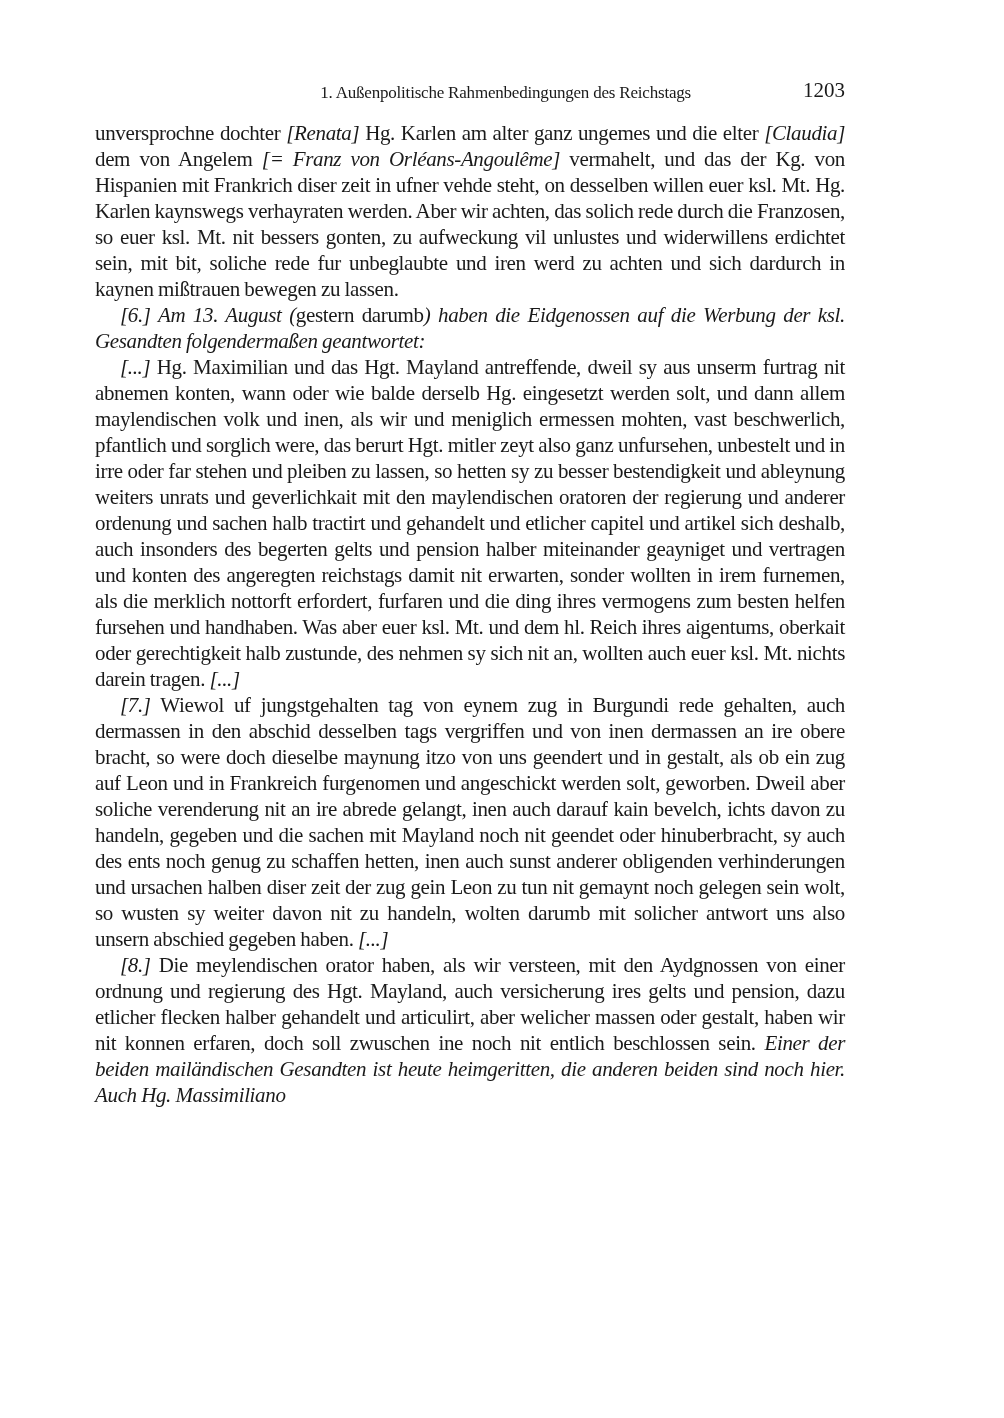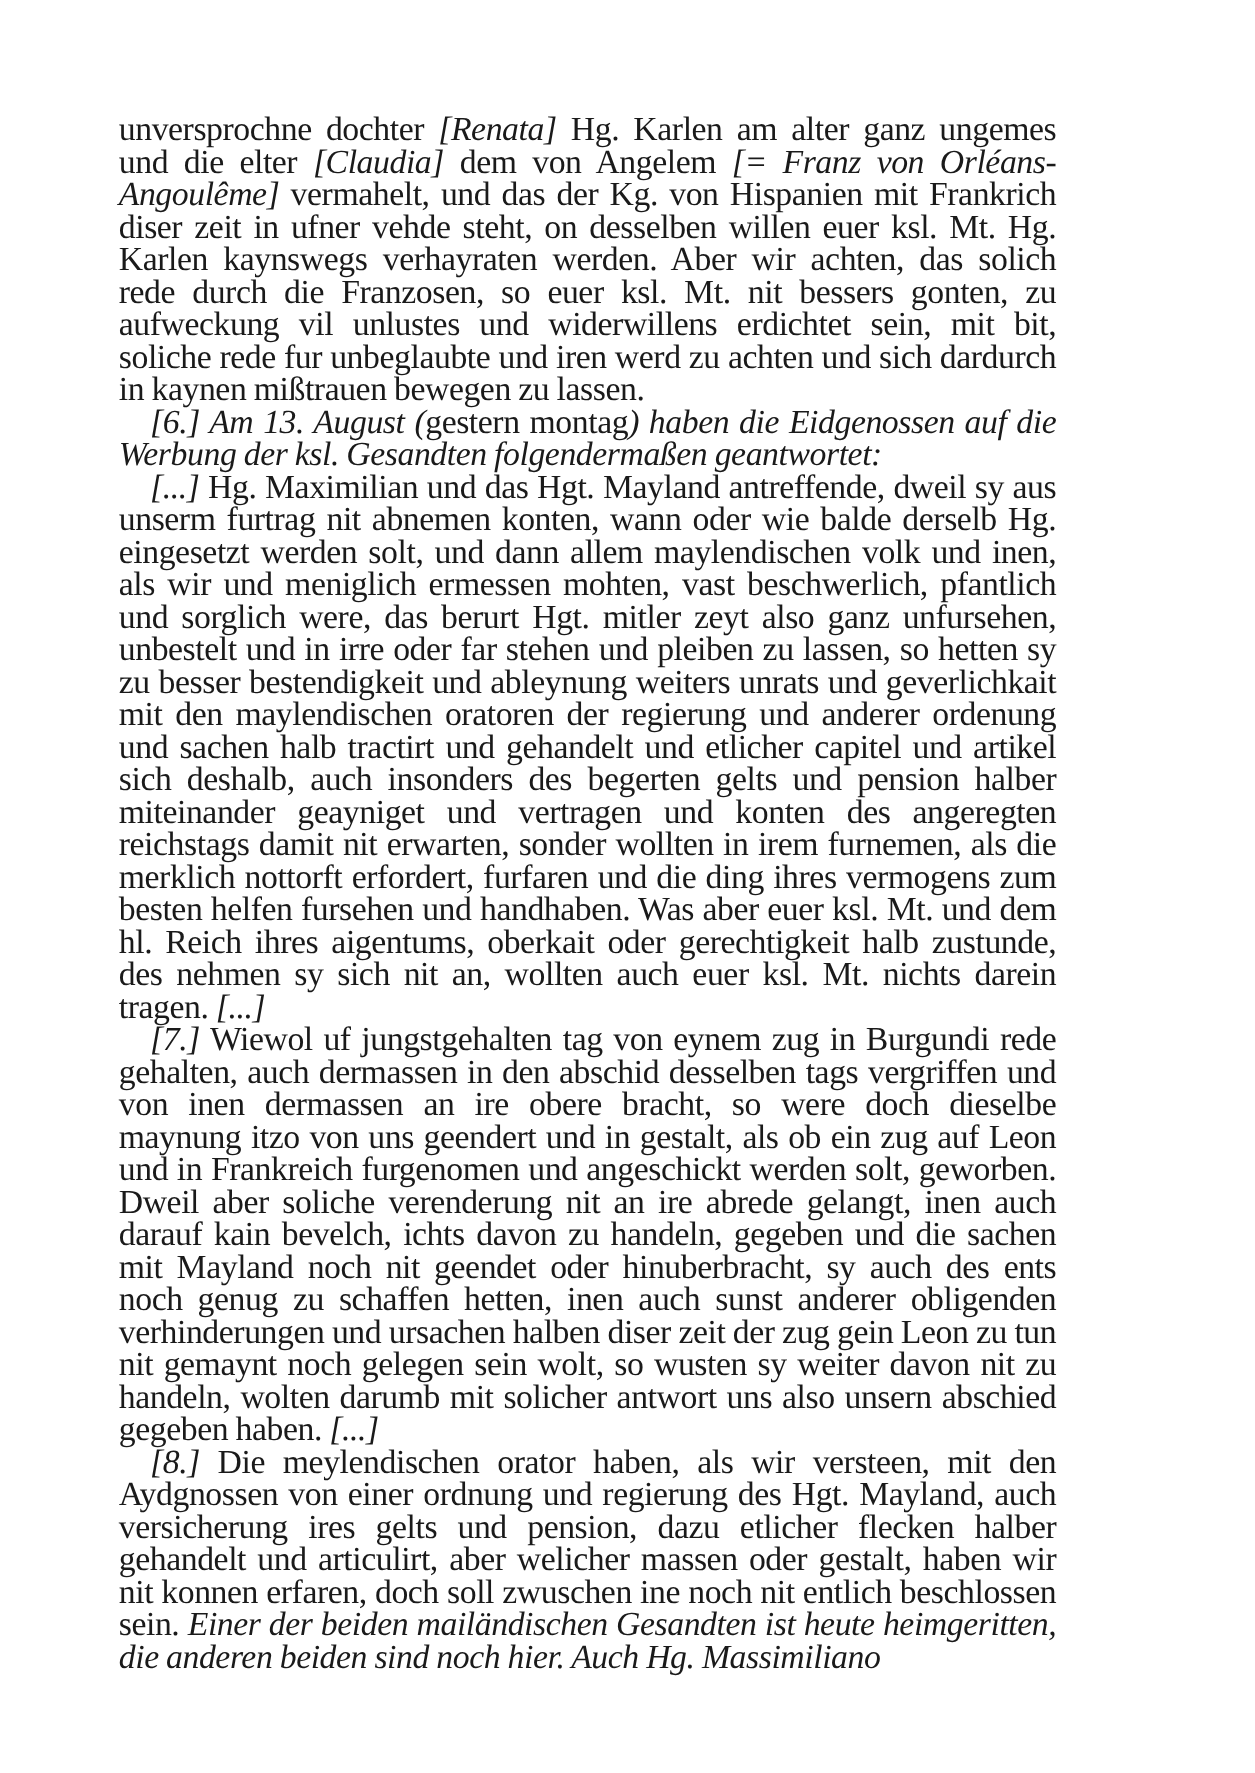--- a/index.html
+++ b/index.html
@@ -13,32 +13,36 @@
     position: relative; height: 30px; font-size: 17px;
   }
   .header .running-title {
     position: absolute; right: 154px; top: 5px; letter-spacing: -0.2px;
   }
   .header .page-number {
     position: absolute; right: 0; top: 0; font-size: 21px;
   }
   .body {
     margin-top: 12px;
-    font-size: 27px; line-height: 26px;
+    font-size: 21px; line-height: 26px;
     text-align: justify; hyphens: manual;
     letter-spacing: -0.35px; word-spacing: -0.5px;
   }
   .body p { margin: 0; }
   .body p.indent { text-indent: 25px; }
   .body i { font-style: italic; }
 </style>
 </head>
 <body>
 
 <div class="page">
+  <div class="header">
+    <span class="running-title">1. Außenpolitische Rahmenbedingungen des Reichstags</span>
+    <span class="page-number">1203</span>
+  </div>
   <div class="body">
     <p><span>unversprochne dochter </span><i>[Renata]</i><span> Hg. Karlen am alter ganz ungemes und die elter </span><i>[Claudia]</i><span> dem von Angelem </span><i>[= Franz von Orléans-Angoulême]</i><span> vermahelt, und das der Kg. von Hispanien mit Frankrich diser zeit in ufner vehde steht, on desselben willen euer ksl. Mt. Hg. Karlen kaynswegs verhayraten werden. Aber wir achten, das solich rede durch die Franzosen, so euer ksl. Mt. nit bessers gonten, zu aufweckung vil unlustes und widerwillens erdichtet sein, mit bit, soliche rede fur unbeglaubte und iren werd zu achten und sich dardurch in kaynen mißtrauen bewegen zu lassen.</span></p>
-    <p class="indent"><i>[6.] Am 13. August (</i><span>gestern montag</span><i>) haben die Eidgenossen auf die Wer­bung der ksl. Gesandten folgendermaßen geantwortet:</i></p>
+    <p class="indent"><i>[6.] Am 13. August (</i><span>gestern darumb</span><i>) haben die Eidgenossen auf die Wer­bung der ksl. Gesandten folgendermaßen geantwortet:</i></p>
     <p class="indent"><i>[...]</i><span> Hg. Maximilian und das Hgt. Mayland antreffende, dweil sy aus unserm furtrag nit abnemen konten, wann oder wie balde derselb Hg. eingesetzt werden solt, und dann allem maylendischen volk und inen, als wir und meniglich ermessen mohten, vast beschwerlich, pfantlich und sorglich were, das berurt Hgt. mitler zeyt also ganz unfursehen, unbestelt und in irre oder far stehen und pleiben zu lassen, so hetten sy zu besser bestendigkeit und ableynung weiters unrats und geverlichkait mit den maylendischen oratoren der regierung und anderer ordenung und sachen halb tractirt und gehandelt und etlicher capitel und artikel sich deshalb, auch insonders des begerten gelts und pension halber miteinander geayniget und vertragen und konten des angeregten reichstags damit nit erwarten, sonder wollten in irem furnemen, als die merklich nottorft erfordert, furfaren und die ding ihres vermogens zum besten helfen fursehen und handhaben. Was aber euer ksl. Mt. und dem hl. Reich ihres aigentums, oberkait oder gerechtigkeit halb zustunde, des nehmen sy sich nit an, wollten auch euer ksl. Mt. nichts darein tragen. </span><i>[...]</i></p>
     <p class="indent"><i>[7.]</i><span> Wiewol uf jungstgehalten tag von eynem zug in Burgundi rede gehalten, auch dermassen in den abschid desselben tags vergriffen und von inen dermas­sen an ire obere bracht, so were doch dieselbe maynung itzo von uns geendert und in gestalt, als ob ein zug auf Leon und in Frankreich furgenomen und angeschickt werden solt, geworben. Dweil aber soliche verenderung nit an ire abrede gelangt, inen auch darauf kain bevelch, ichts davon zu handeln, gegeben und die sachen mit Mayland noch nit geendet oder hinuberbracht, sy auch des ents noch genug zu schaffen hetten, inen auch sunst anderer obligenden verhinderungen und ursachen halben diser zeit der zug gein Leon zu tun nit gemaynt noch gelegen sein wolt, so wusten sy weiter davon nit zu handeln, wolten darumb mit solicher antwort uns also unsern abschied gegeben haben. </span><i>[...]</i></p>
     <p class="indent"><i>[8.]</i><span> Die meylendischen orator haben, als wir versteen, mit den Aydgnossen von einer ordnung und regierung des Hgt. Mayland, auch versicherung ires gelts und pension, dazu etlicher flecken halber gehandelt und articulirt, aber welicher massen oder gestalt, haben wir nit konnen erfaren, doch soll zwuschen ine noch nit entlich beschlossen sein. </span><i>Einer der beiden mailändischen Gesandten ist heute heimgeritten, die anderen beiden sind noch hier. Auch Hg. Massimiliano</i></p>
   </div>
 </div>
 
 </body></html>

